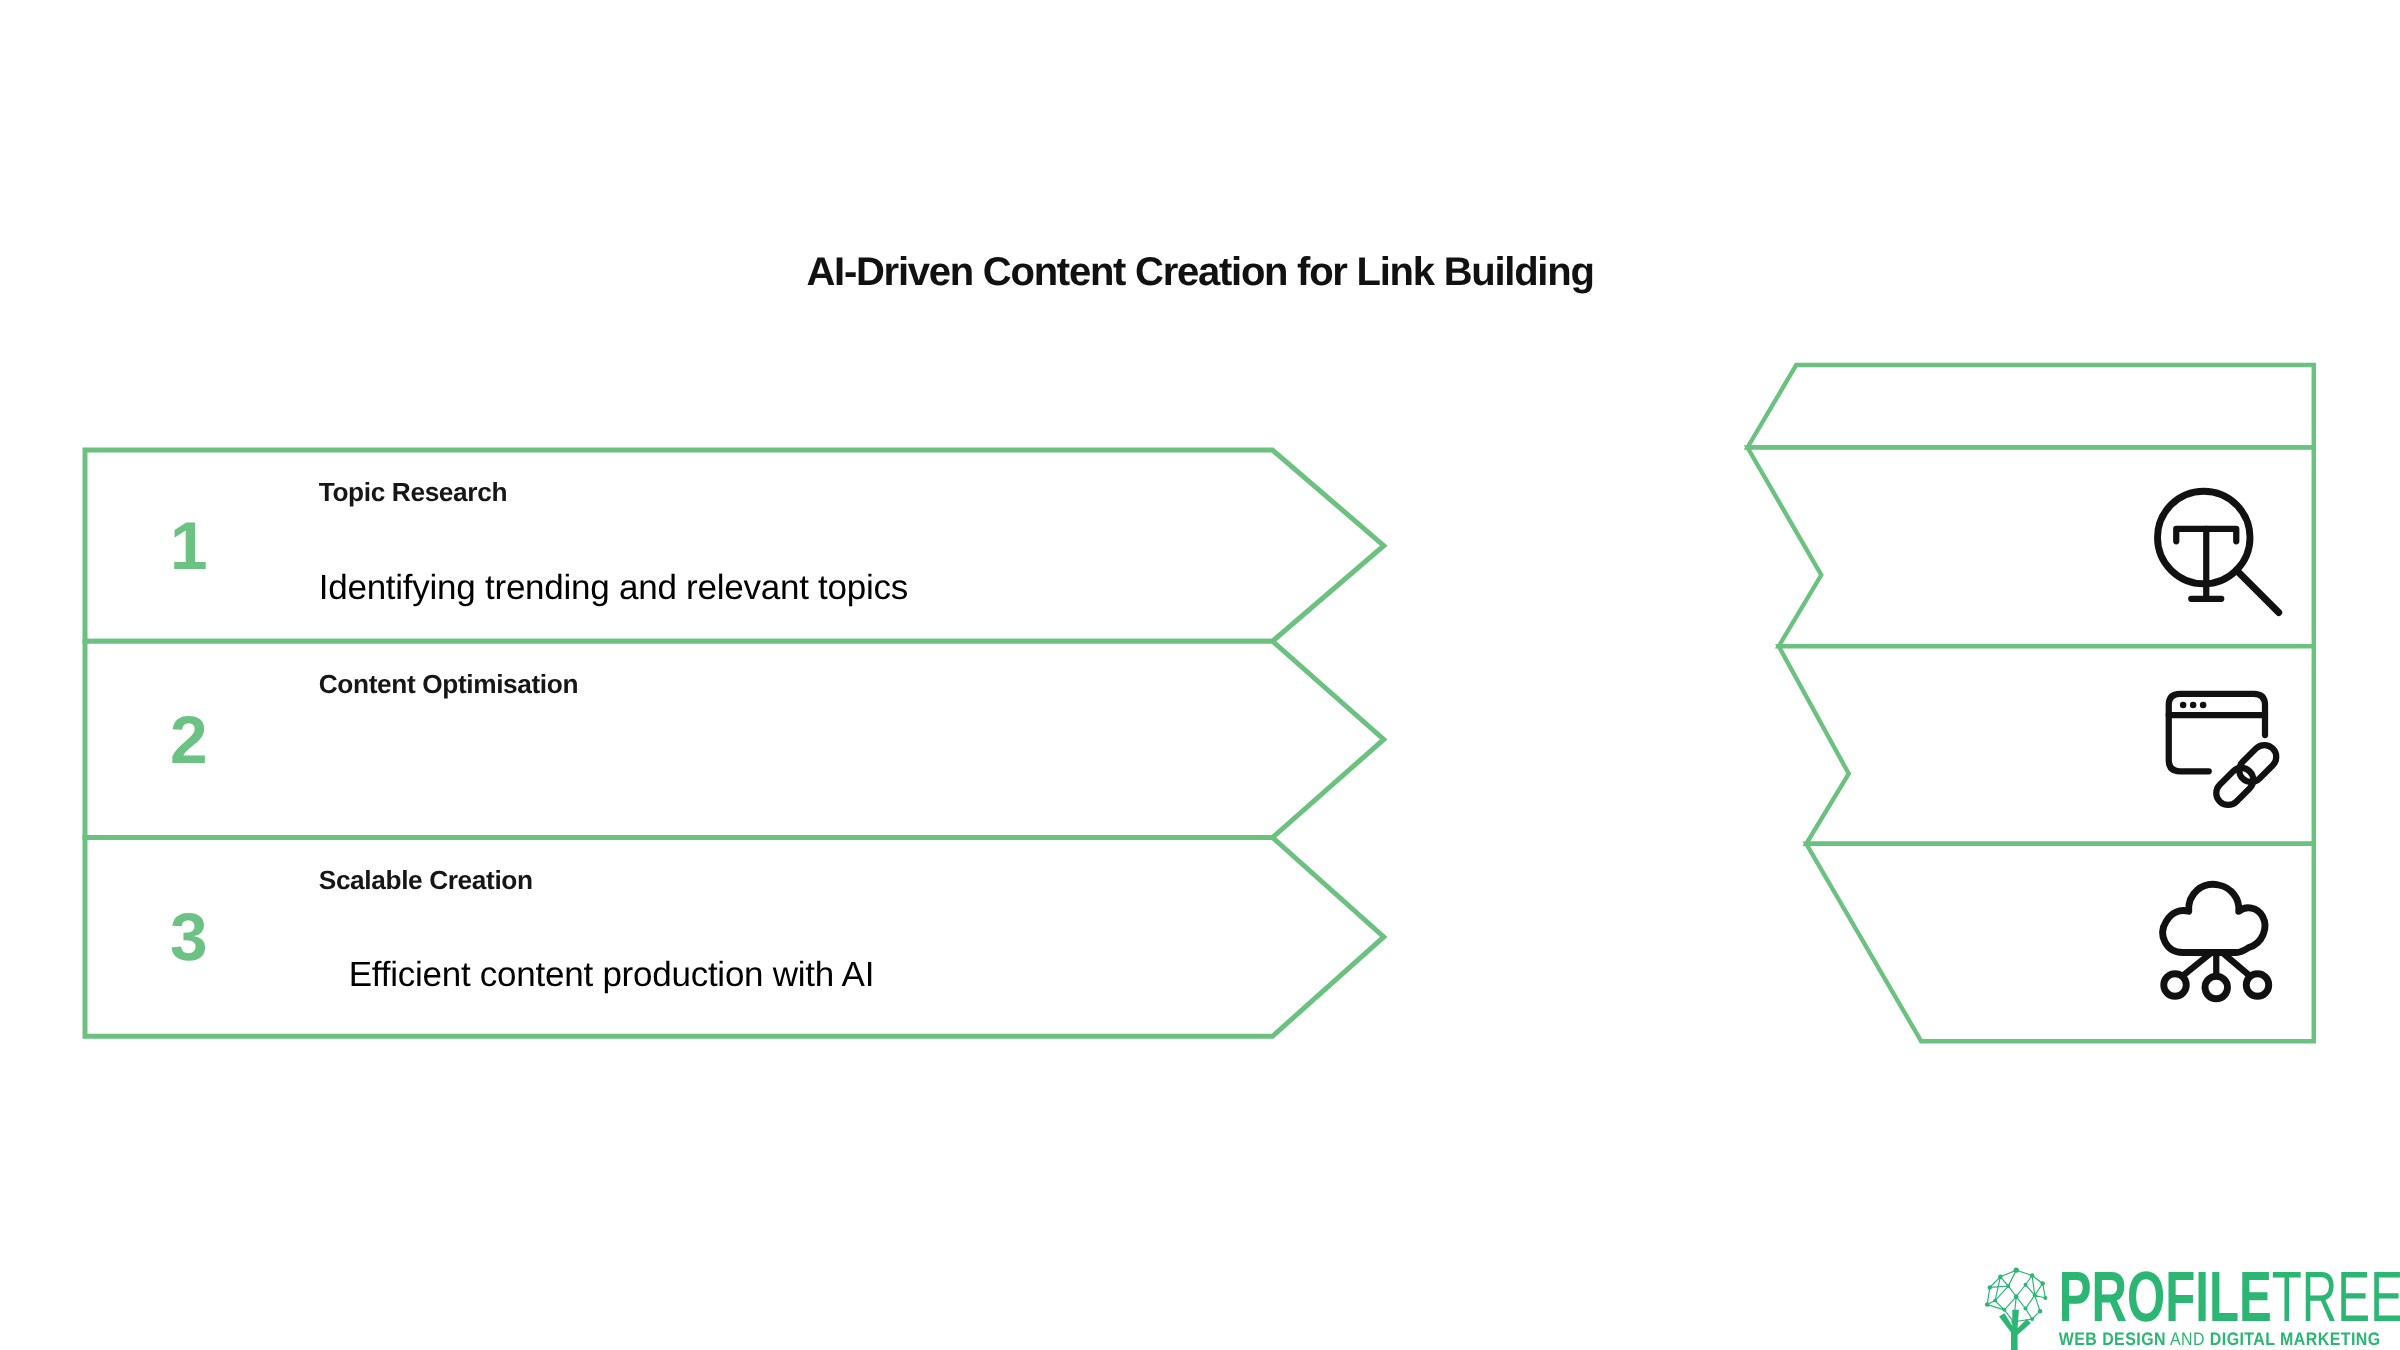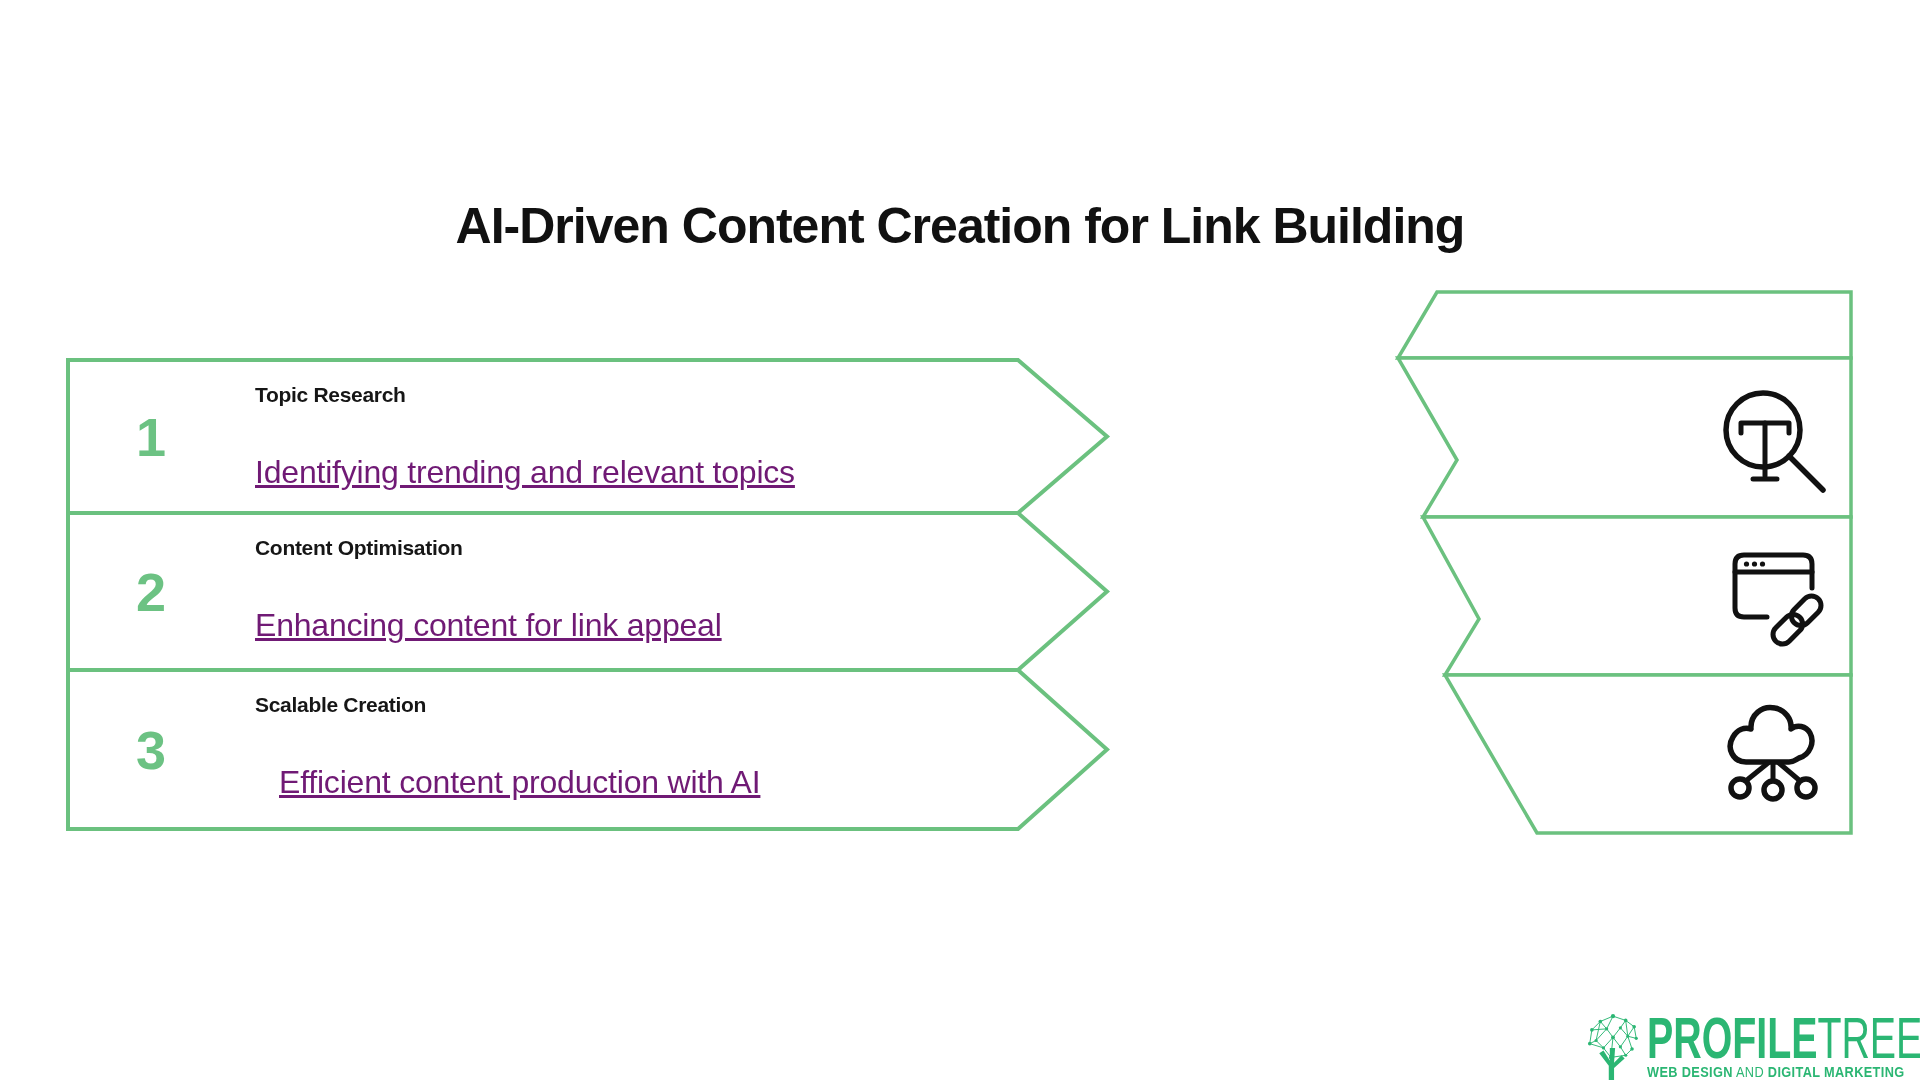--- a/index.html
+++ b/index.html
@@ -1,26 +1,26 @@
 <!DOCTYPE html>
 <html><head>
 <meta charset="utf-8">
 <style>
   html,body{margin:0;padding:0;background:#fff;}
   .canvas{position:relative;width:1920px;height:1080px;background:#ffffff;
           font-family:"Liberation Sans",sans-serif;overflow:hidden;}
   .title{position:absolute;left:0;right:0;top:201px;text-align:center;
-         font-size:50px;font-weight:700;color:#111;letter-spacing:-1px;line-height:1;}
+         font-size:32px;font-weight:700;color:#111;letter-spacing:-1px;line-height:1;}
   .art{position:absolute;left:0;top:0;width:1920px;height:1080px;}
   .num{position:absolute;left:68px;width:166px;display:flex;align-items:center;
        justify-content:center;font-weight:700;font-size:54px;color:#6cc283;line-height:1;}
   .h{position:absolute;left:255px;font-size:21px;font-weight:700;color:#161616;
      letter-spacing:-0.3px;line-height:1.1;white-space:nowrap;}
-  .d{position:absolute;left:255px;font-size:32px;font-weight:400;color:#701a75;
-     letter-spacing:-0.2px;line-height:1.1;white-space:nowrap;text-decoration:underline;}
+  .d{position:absolute;left:255px;font-size:28px;font-weight:400;color:#000000;
+     letter-spacing:-0.2px;line-height:1.1;white-space:nowrap;}
   .logo{position:absolute;left:1585px;top:1012px;width:330px;height:85px;}
   .brand{position:absolute;left:62px;top:-2px;font-size:57px;font-weight:700;color:#2bb673;
          transform:scaleX(0.69);transform-origin:0 0;white-space:nowrap;line-height:1;}
   .brand .light{font-weight:400;}
   .tagline{position:absolute;left:62px;top:53px;font-size:14.5px;font-weight:700;color:#2bb673;
            letter-spacing:0.4px;transform:scaleX(0.88);transform-origin:0 0;white-space:nowrap;line-height:1;}
   .tagline .light{font-weight:400;}
   .treesvg{position:absolute;left:0;top:1px;}
 </style>
 </head>
@@ -86,21 +86,20 @@
       <circle cx="1806" cy="788" r="9" fill="#fff"></circle>
     </g>
   </svg>
 
   <div class="num" style="top:360px;height:153px;">1</div>
   <div class="h" style="top:383px;">Topic Research</div>
   <div class="d" style="top:455px;">Identifying trending and relevant topics</div>
 
   <div class="num" style="top:513px;height:157px;">2</div>
   <div class="h" style="top:536px;text-align:center;">Content Optimisation</div>
-  <div class="d" style="top:608px;">Enhancing content for link appeal</div>
 
   <div class="num" style="top:670px;height:159px;">3</div>
   <div class="h" style="top:693px;">Scalable Creation</div>
   <div class="d" style="top:765px;margin-left:24px;">Efficient content production with AI</div>
 
   <div class="logo">
     <svg class="treesvg" width="56" height="74" viewBox="0 0 52 70">
       <g stroke="#2bb673" stroke-width="0.9" fill="none">
         <path d="M26,3 L14,8 L6,16 L4,29 L10,26 L14,8 M26,3 L20,15 L14,8 M26,3 L38,7 L46,13 L48,24 L40,22 L38,7
                  M20,15 L26,23 L33,14 L38,7 M20,15 L10,26 L17,33 L26,23 M33,14 L40,22 L33,32 L26,23

